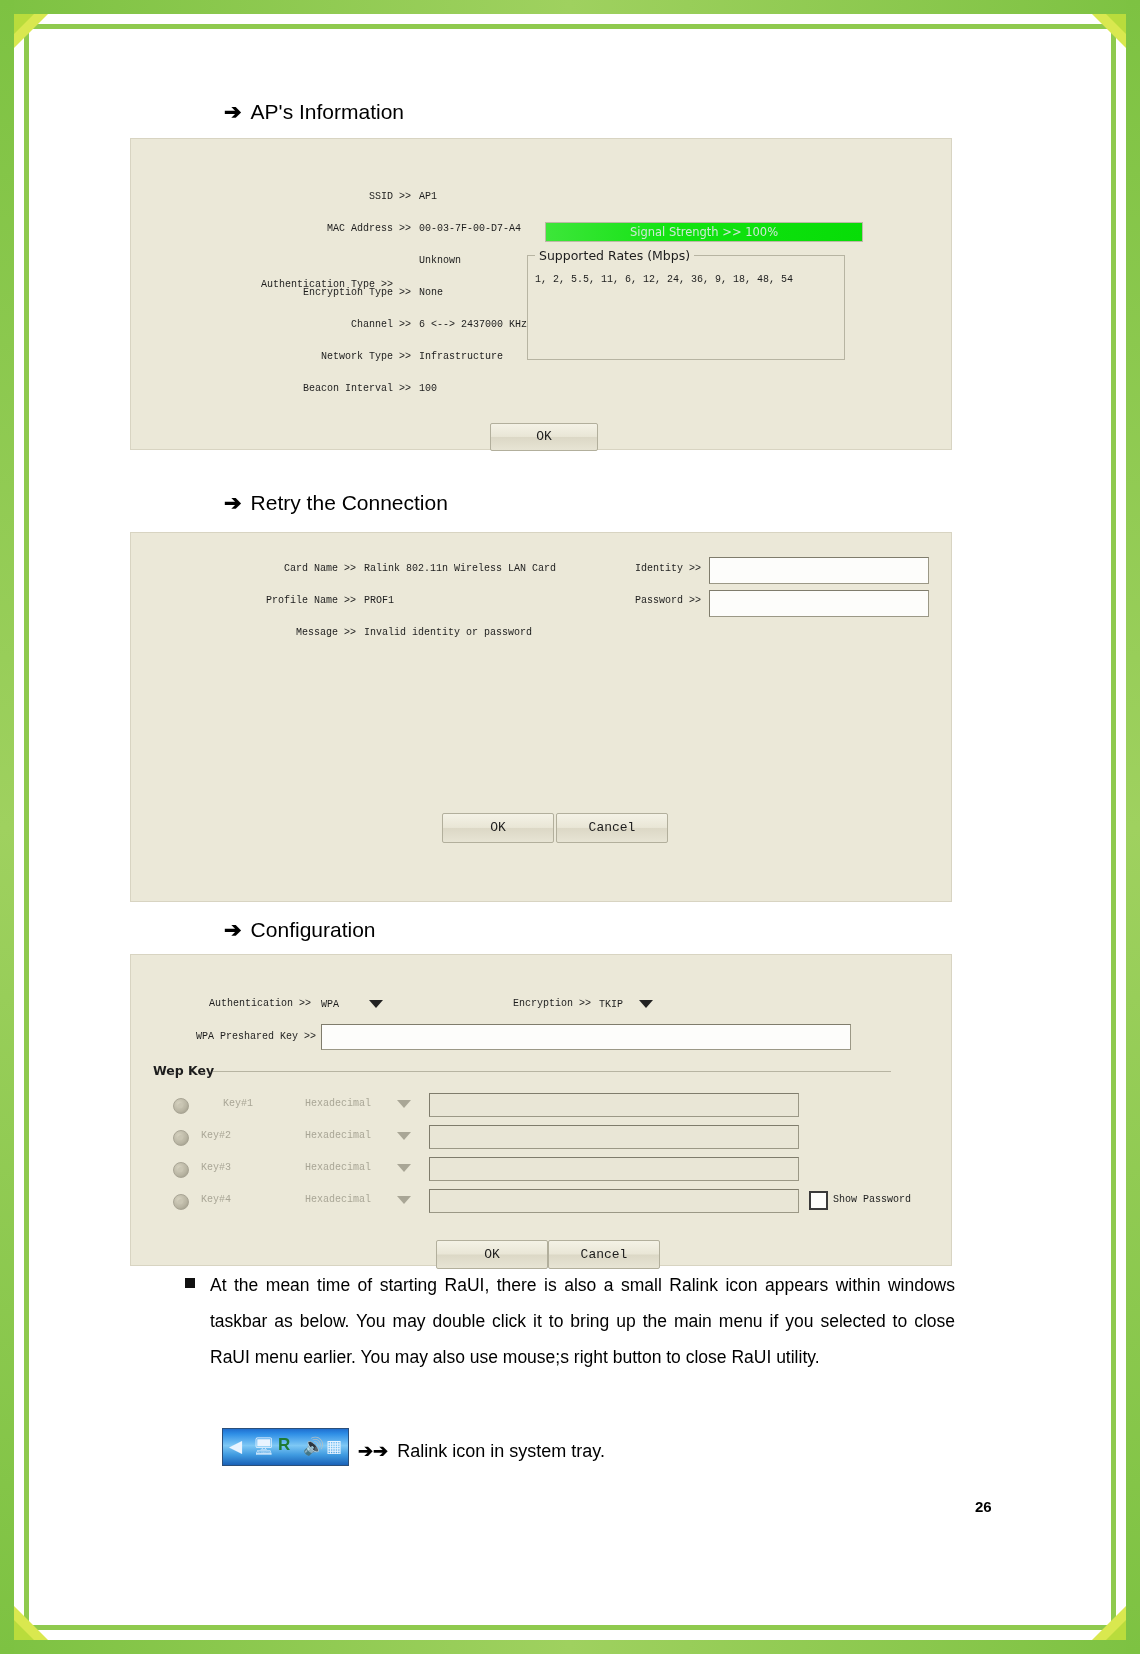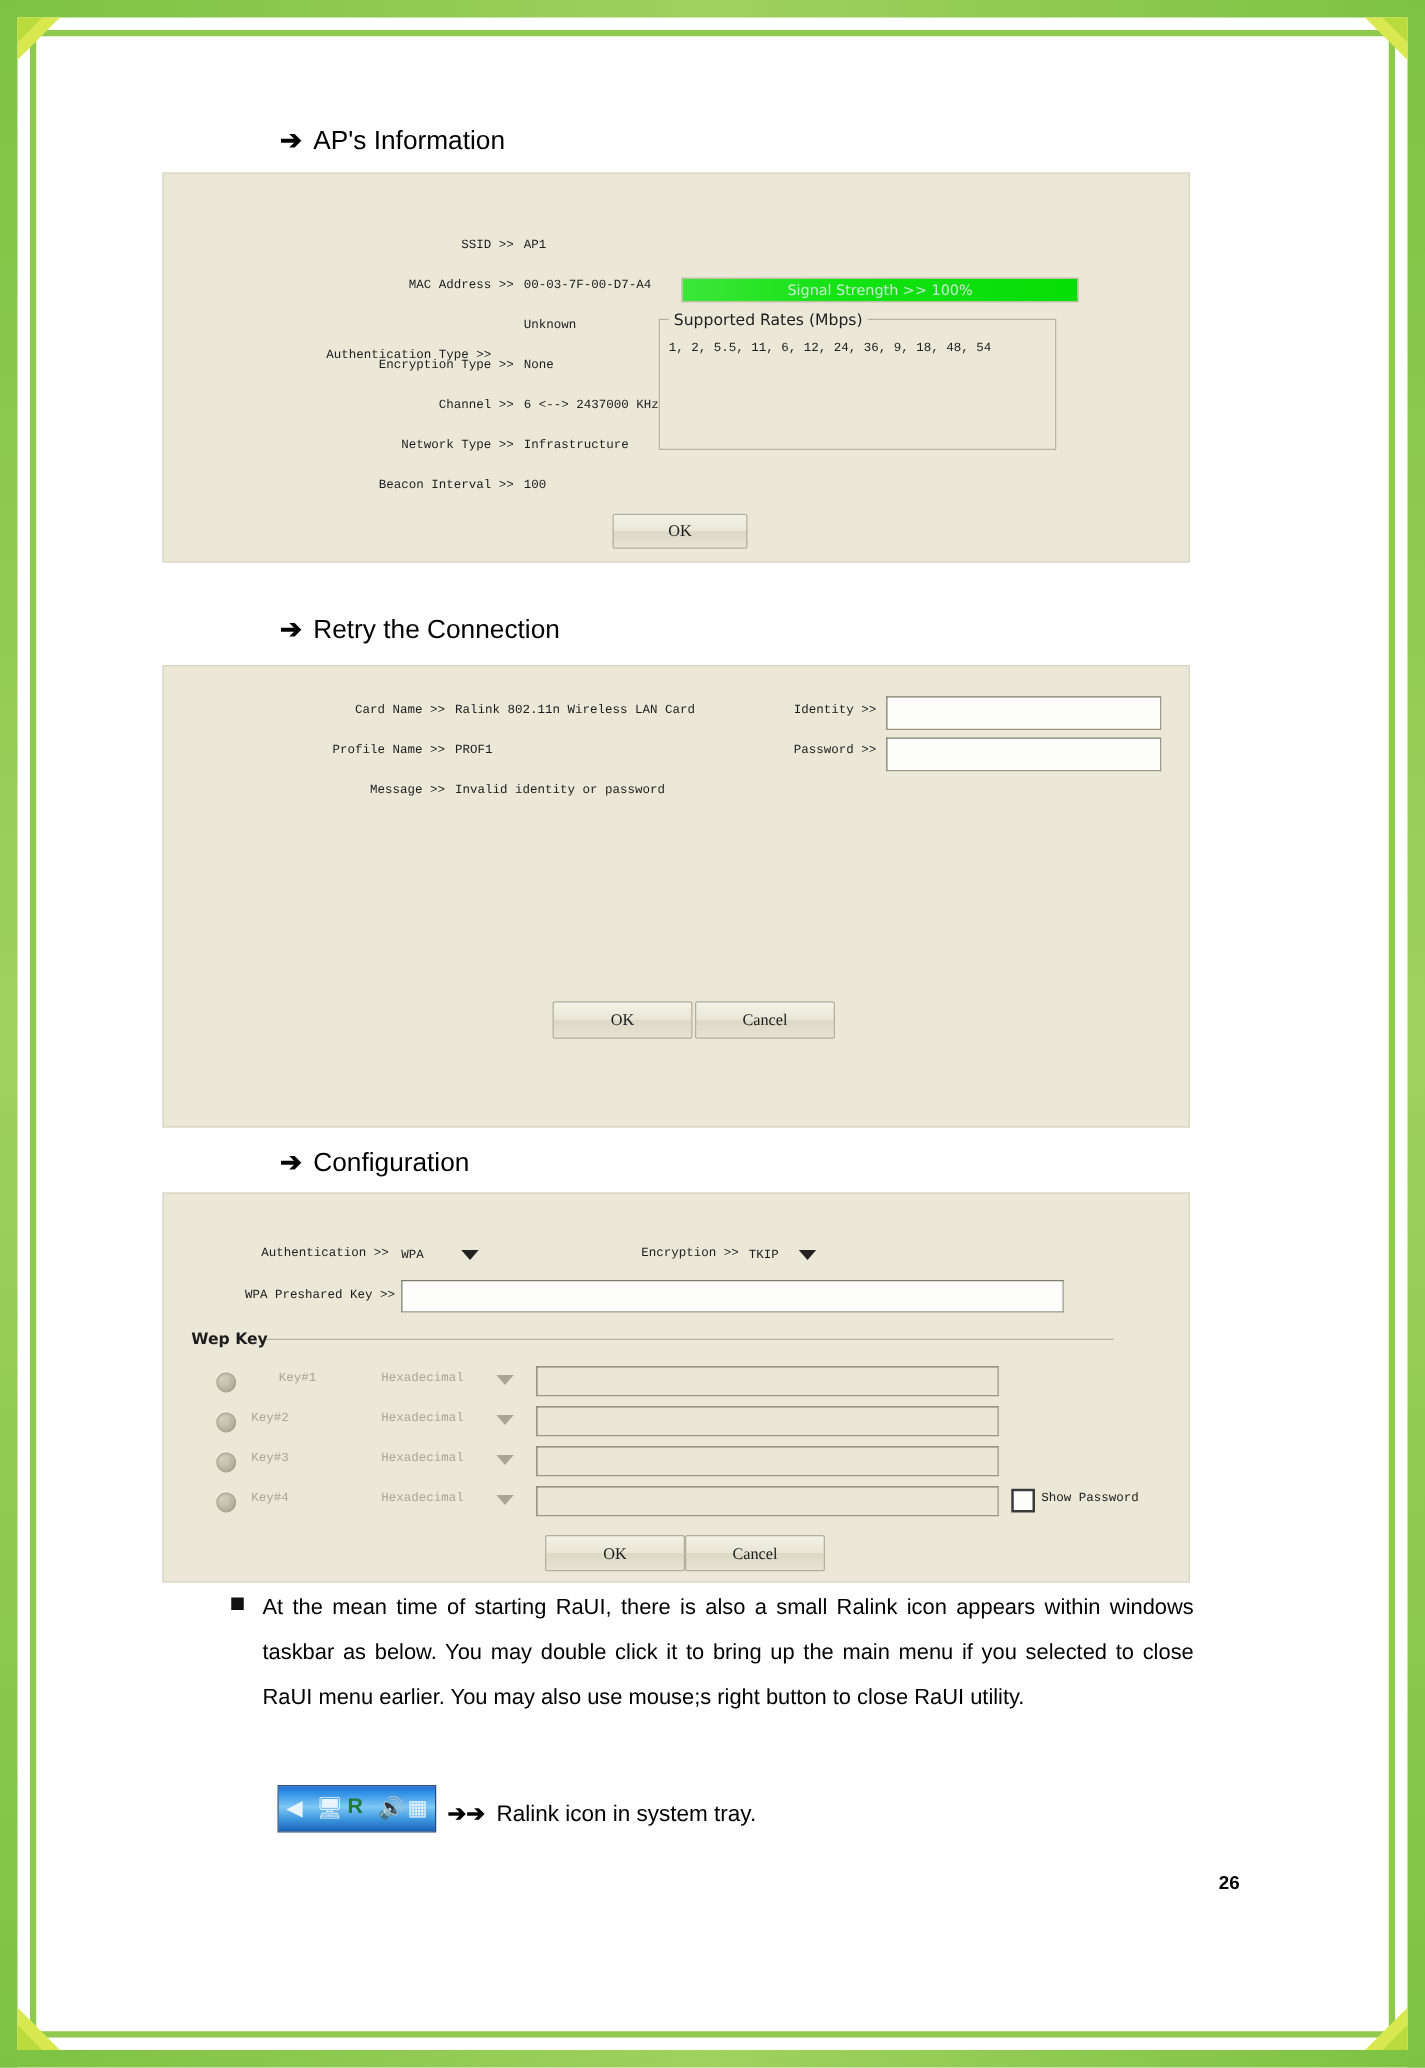--- a/index.html
+++ b/index.html
@@ -58,23 +58,23 @@
   .lbl{position:absolute;font-size:10px;color:#1d1d1d;
        font-family:Liberation Mono, monospace;white-space:nowrap;}
   .lbl.r{text-align:right;}
   .lbl.dim{color:#a9a696;}
 
   .txtbox{position:absolute;background:#fdfdfb;
      border:1px solid #9b9886;border-top-color:#7f7c6c;border-left-color:#7f7c6c;}
   .txtbox.dim{background:#e9e6d6;}
 
   .btn{position:absolute;font-size:13px;color:#1d1d1d;
-     font-family:Liberation Serif, serif;text-align:center;
+     font-family:Liberation Mono, monospace;text-align:center;
      background:linear-gradient(180deg,#f4f2e6 0%,#e9e6d6 48%,#dcd8c6 52%,#e7e4d4 100%);
-     border:1px solid #b2af9c;border-radius:2px;}
+     border:1px solid #b2af9c;border-radius:2px;margin-top:12px;}
 
   .combo-arrow{position:absolute;width:0;height:0;
      border-left:7px solid transparent;border-right:7px solid transparent;
      border-top:8px solid #222;}
   .combo-arrow.dim{border-top-color:#a9a696;}
 
   
   .signal{position:absolute;
      background:linear-gradient(90deg,#3de63a 0%,#12e312 40%,#07dd07 100%);
      border:1px solid #bdb9a6;

